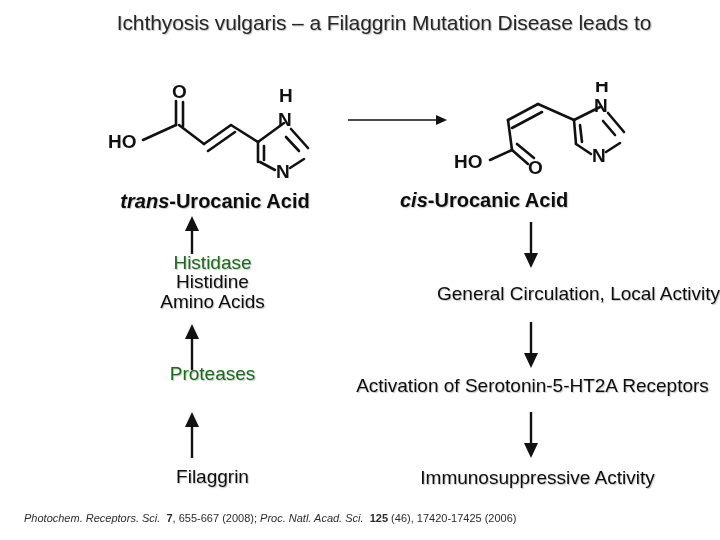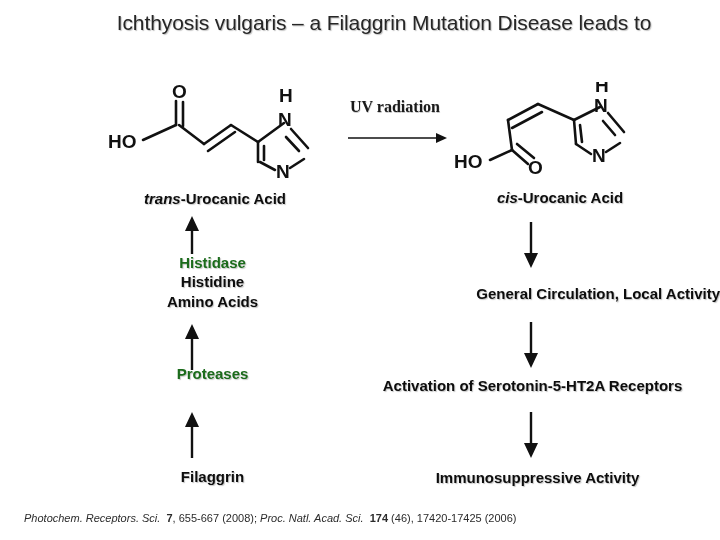--- a/index.html
+++ b/index.html
@@ -64,35 +64,35 @@
   }
   #uv-arrow {
     margin-top: 14px;
   }
 
   
   .compound-label {
     position: absolute;
     font-family: "Liberation Sans", sans-serif;
     font-weight: bold;
-    font-size: 15px;
+    font-size: 20px;
     color: #0d0d0d;
     text-shadow: 1px 1px 1px rgba(150,150,150,0.5);
     white-space: nowrap;
   }
   .compound-label i { font-style: italic; }
   #label-trans { left: 0; top: 190px; width: 430px; text-align: center; }
-  #label-cis   { left: 400px; top: 189px; width: 320px; text-align: center; }
+  #label-cis   { left: 400px; top: 189px; width: 320px; text-align: left; }
 
   
   .node {
     position: absolute;
     font-family: "Liberation Sans", sans-serif;
-    font-weight: bold;
-    font-size: 15px;
+    font-weight: normal;
+    font-size: 19px;
     line-height: 19px;
     color: #0d0d0d;
     text-shadow: 1px 1px 1px rgba(150,150,150,0.55);
     white-space: nowrap;
     text-align: center;
   }
   .node.green { color: #1b6b1b; }
 
   
   #n-histidase  { left: 105px; top: 253px; width: 215px; }
@@ -167,21 +167,20 @@
       <text x="8" y="66">HO</text>
       <text x="72" y="16">O</text>
       <text x="179" y="20">H</text>
       <text x="178" y="44">N</text>
       <text x="176" y="96">N</text>
     </g>
   </svg>
 </div>
 
 <div id="uv-block">
-  <div id="uv-label">UV radiation</div>
   <div id="uv-arrow">
     <svg width="110" height="16" viewBox="0 0 110 16">
       <line x1="8" y1="8" x2="96" y2="8" stroke="#111111" stroke-width="1.6"></line>
       <polygon points="96,3 107,8 96,13" fill="#111111"></polygon>
     </svg>
   </div>
 </div>
 
 <div id="struct-cis">
   <svg width="215" height="100" viewBox="0 0 215 100">
@@ -263,13 +262,13 @@
 <div class="node green" id="n-histidase">Histidase</div>
 <div class="node" id="n-histidine">Histidine</div>
 <div class="node" id="n-aminoacids">Amino Acids</div>
 <div class="node green" id="n-proteases">Proteases</div>
 <div class="node" id="n-filaggrin">Filaggrin</div>
 
 <div class="node" id="n-circulation">General Circulation, Local Activity</div>
 <div class="node" id="n-activation">Activation of Serotonin-5-HT2A Receptors</div>
 <div class="node" id="n-immuno">Immunosuppressive Activity</div>
 
-<div id="citation"><span>Photochem. Receptors. Sci.</span>&nbsp; <b>7</b><span class="norm">, 655-667 (2008); </span><span>Proc. Natl. Acad. Sci.</span>&nbsp; <b>174</b><span class="norm"> (46), 17420-17425 (2006)</span></div>
+<div id="citation"><span>Photochem. Receptors. Sci.</span>&nbsp; <b>7</b><span class="norm">, 655-667 (2008); </span><span>Proc. Natl. Acad. Sci.</span>&nbsp; <b>125</b><span class="norm"> (46), 17420-17425 (2006)</span></div>
 
 </body></html>

